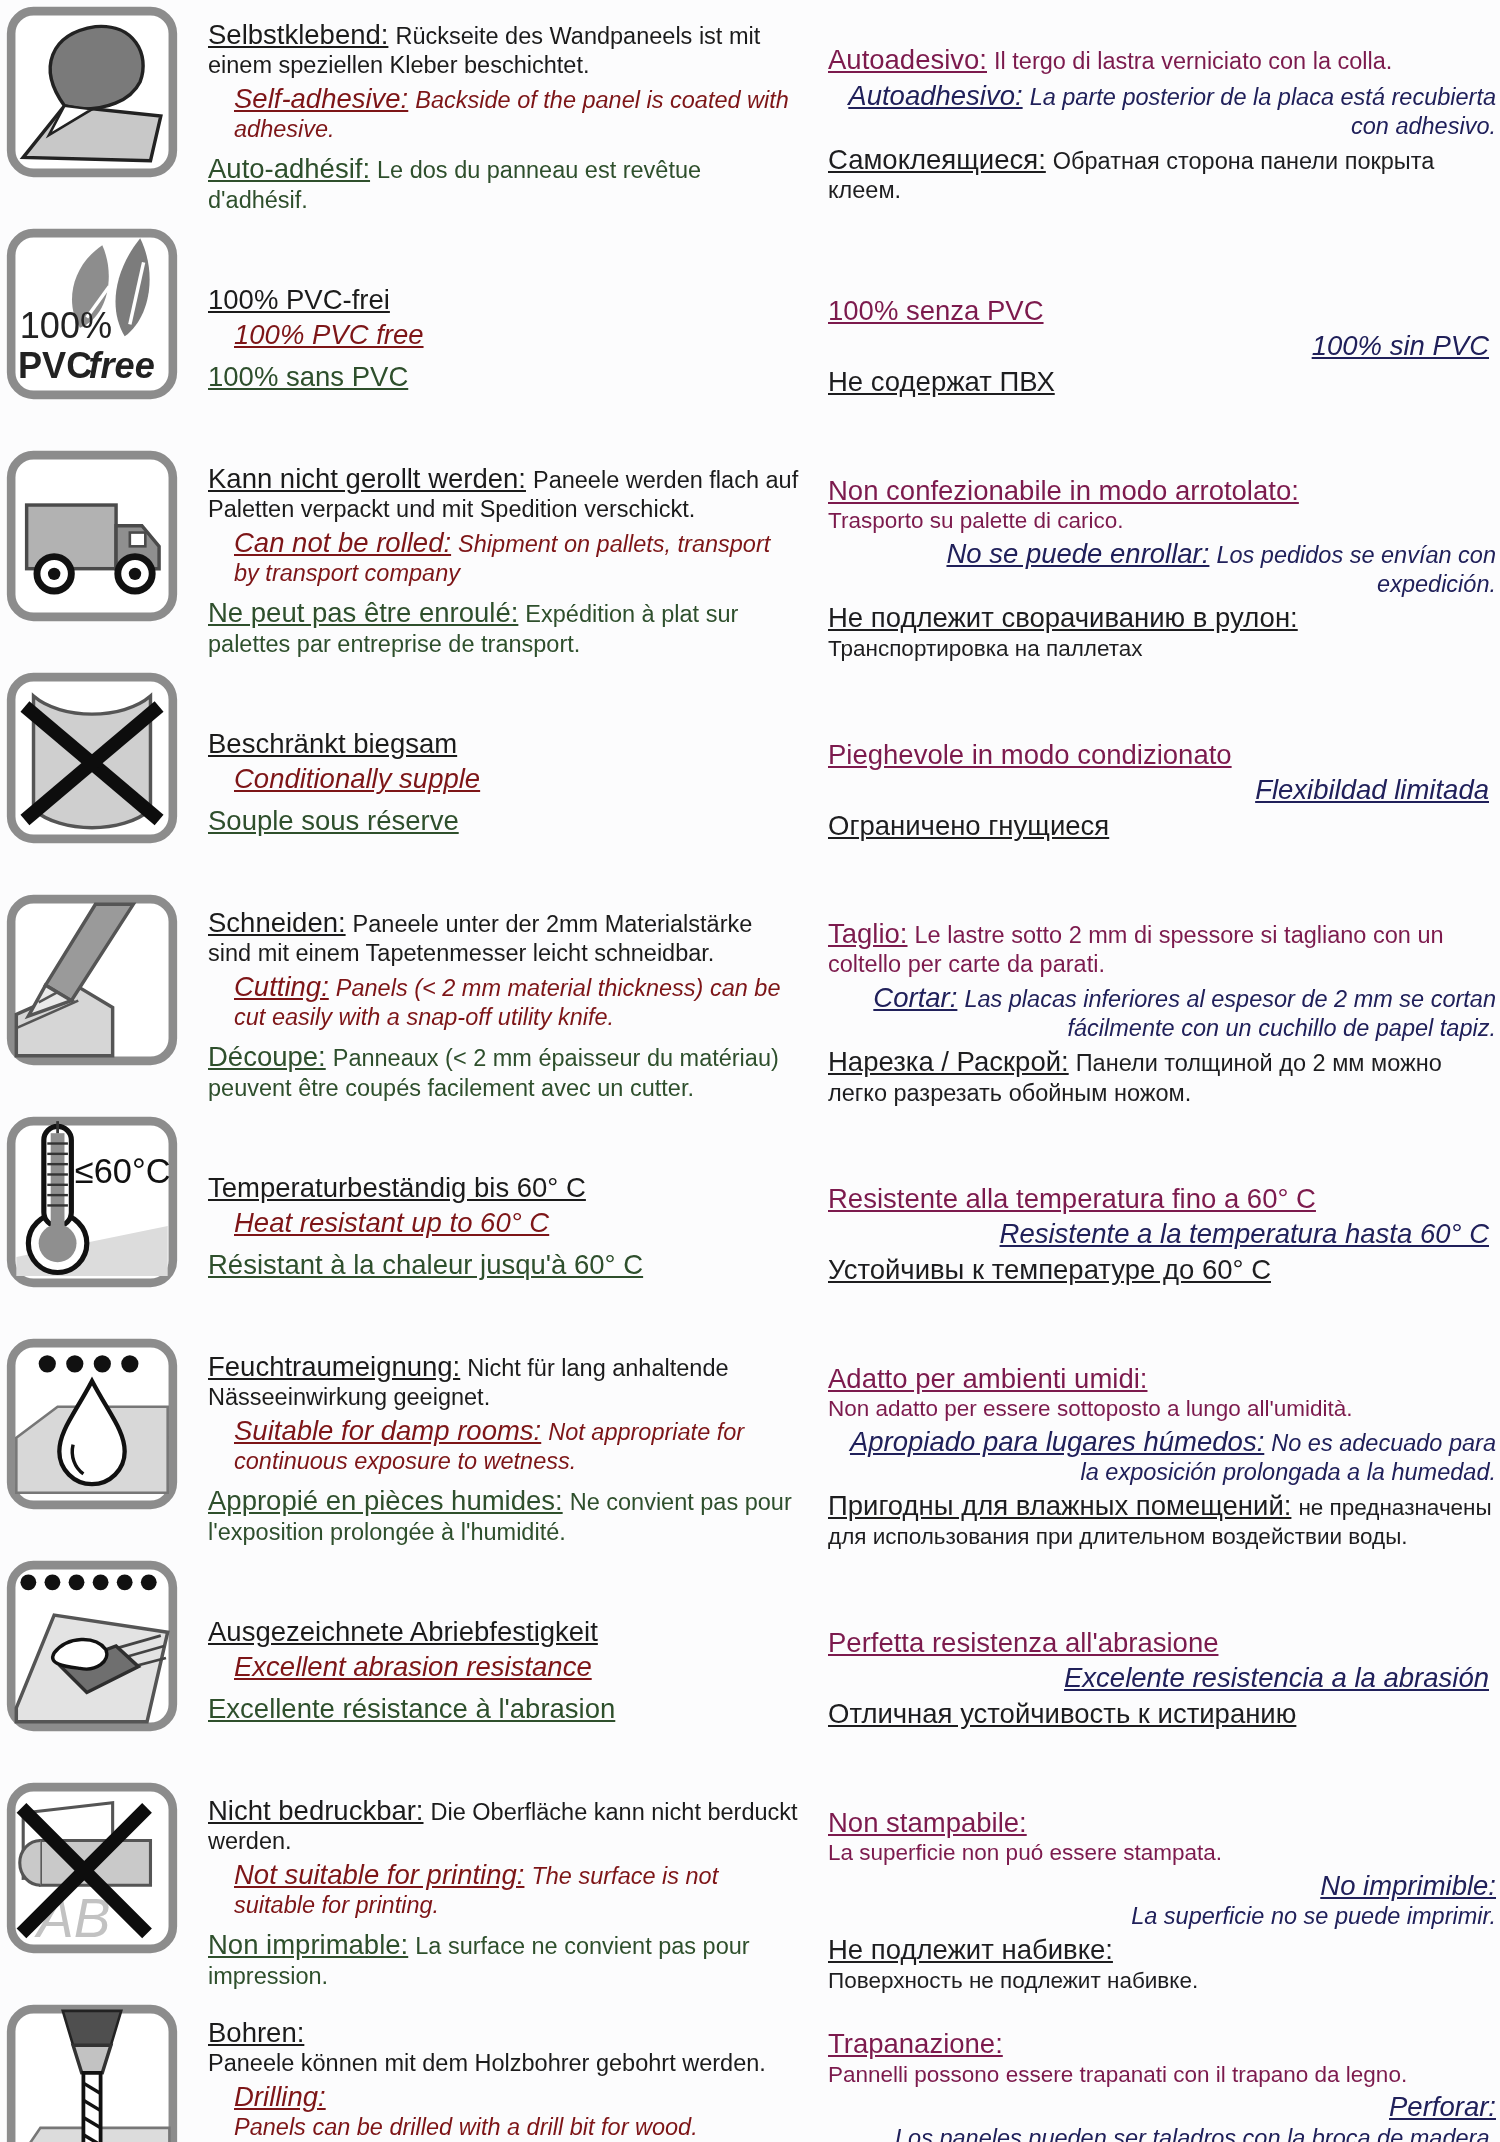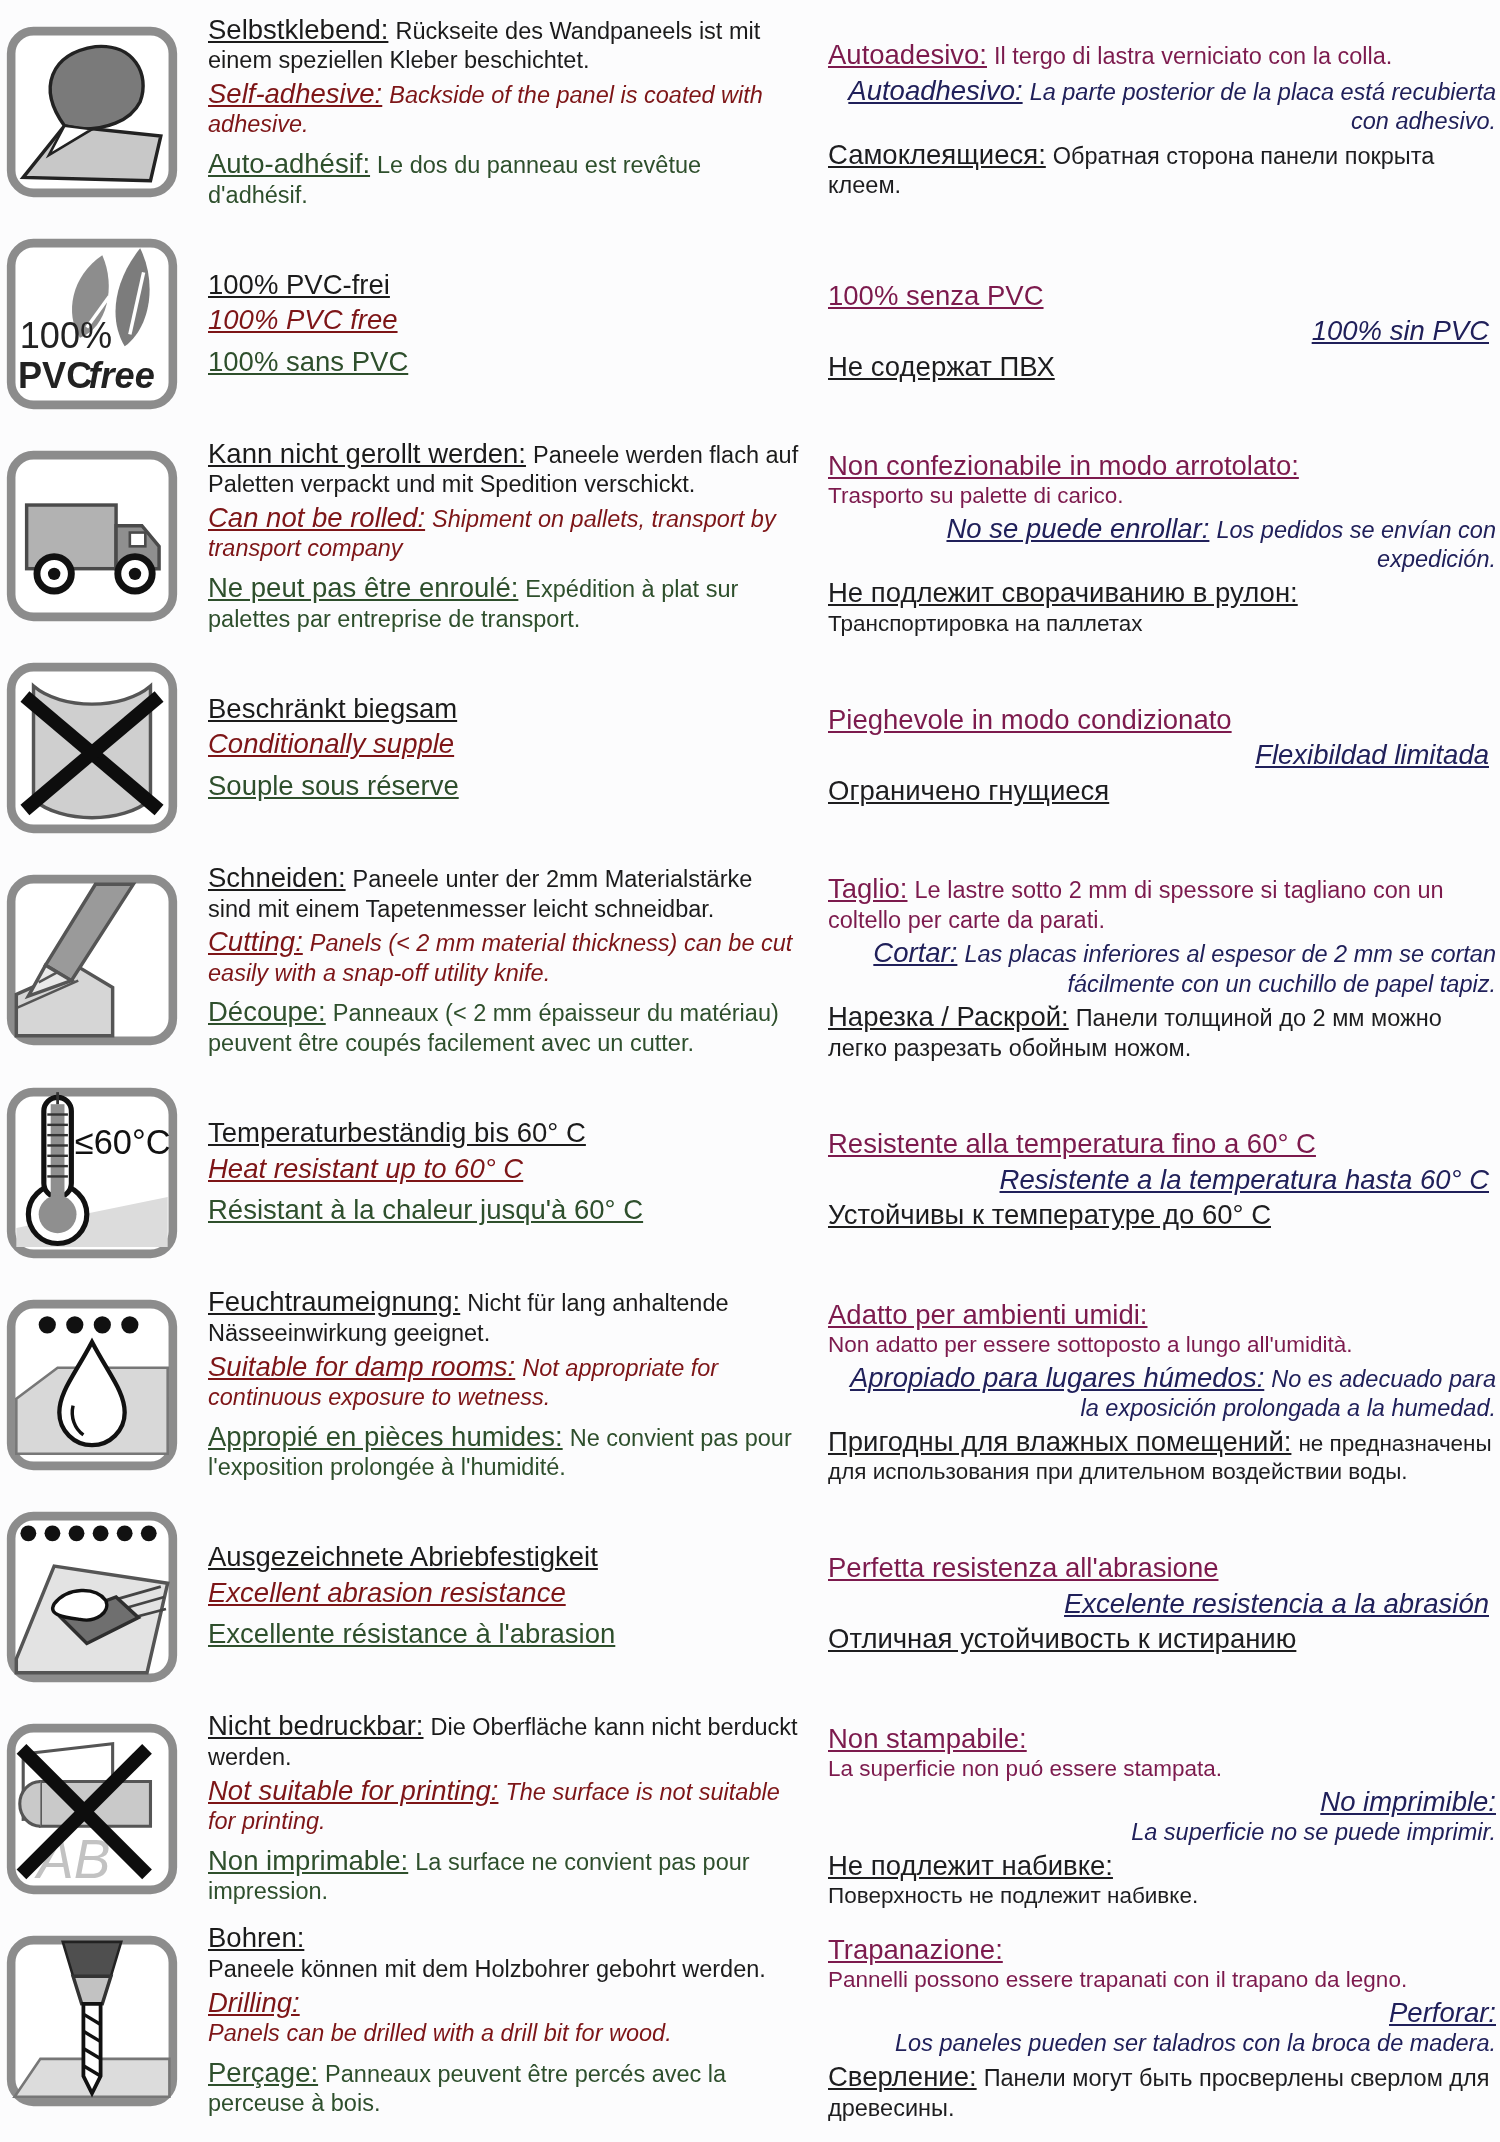--- a/index.html
+++ b/index.html
@@ -11,31 +11,31 @@
     overflow:hidden;
   }
   .page { padding:6px 0 0 6px; }
   .row {
     display:grid;
     grid-template-columns:178px 596px 1fr;
     column-gap:24px;
     min-height:212px;
     align-items:center;
   }
-  .icon-cell { width:172px; height:172px; }
+  .icon-cell { width:172px; height:222px; }
   svg.icn { width:172px; height:172px; display:block; }
   .frame { fill:#ffffff; stroke:#8c8c8c; stroke-width:5; }
   .mid, .right { padding:2px 4px 2px 0; }
   .lang { line-height:1.22; margin:0 0 2px 0; }
   .lbl { font-size:27.5px; margin-right:7px;text-decoration:underline; }
   .txt { font-size:23.5px; }
   .small .txt { font-size:22.5px; }
   .stack .lbl { display:block; margin-right:0; }
   .de  { color:var(--c-de,#1b1b1b); }
-  .en  { color:var(--c-en,#7d1517); font-style:italic; }
+  .en  { color:var(--c-en,#7d1517); font-style:italic;margin-left:26px; }
   .fr  { color:var(--c-fr,#2e4f2c);margin-top:8px; }
   .it  { color:var(--c-it,#7c1a4d);margin-top:16px; }
   .es  { color:var(--c-es,#20205a); font-style:italic;text-align:right; }
   .ru  { color:var(--c-ru,#1d1d1f); }
   .icn text { font-family:"Liberation Sans", sans-serif; }
 </style>
 </head>
 <body>
 
 <div class="page">

